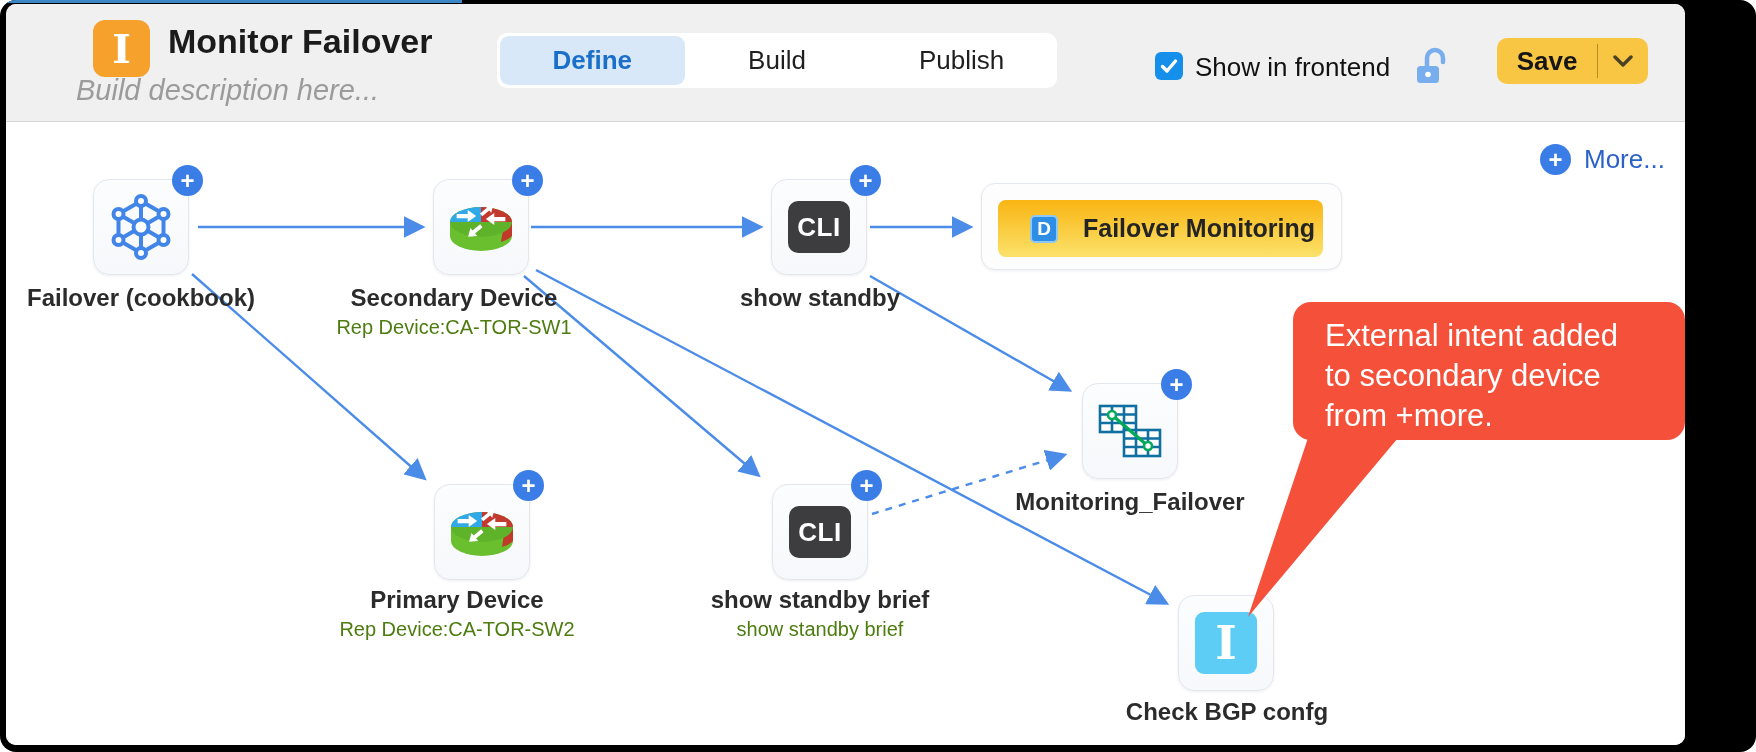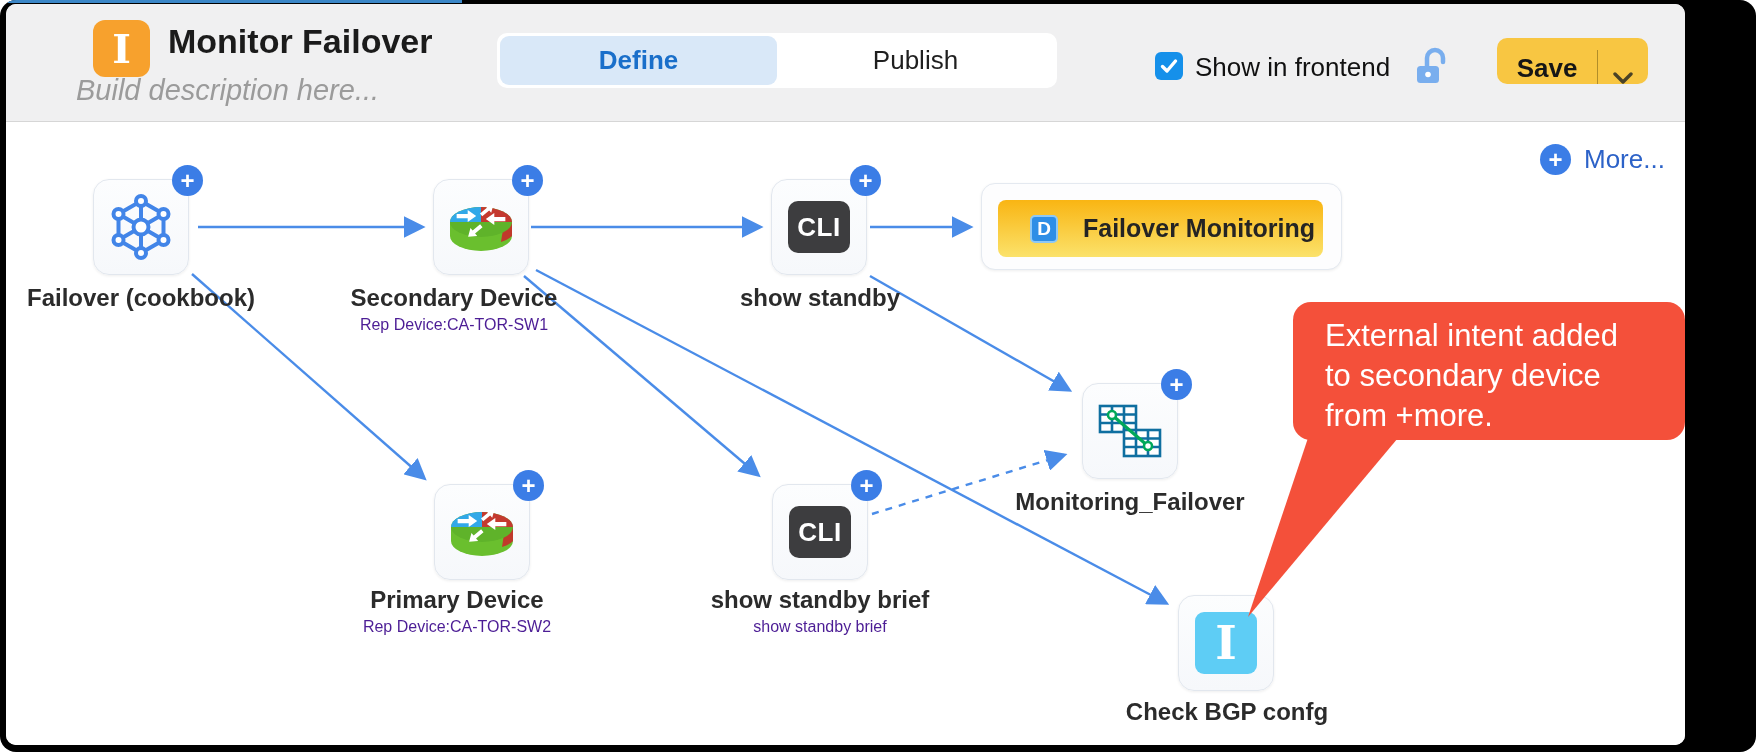--- a/index.html
+++ b/index.html
@@ -45,21 +45,21 @@
   }
   .tab.active { background:#d9e8f8; color:#1a6fca; font-weight:bold; }
   .checkbox {
     position:absolute; left:1149px; top:48px; width:28px; height:28px;
     background:#1590ea; border-radius:6px; display:flex; align-items:center; justify-content:center;
   }
   .show-label { position:absolute; left:1189px; top:48px; font-size:26px; color:#111; }
   .lock { position:absolute; left:1407px; top:42px; }
   .save-btn {
     position:absolute; left:1491px; top:34px; width:151px; height:46px;
-    background:#f8c642; border-radius:10px; display:flex; align-items:flex-end;
+    background:#f8c642; border-radius:10px; display:flex; align-items:center;
   }
   .save-label { width:100px; text-align:center; font-size:26px; font-weight:bold; color:#161616; }
   .save-divider { width:1px; height:34px; background:rgba(90,70,10,.45); }
   .save-caret { width:49px; display:flex; align-items:center; justify-content:center; }
   
   .canvas { position:absolute; left:0; top:118px; width:1679px; height:623px; background:#fff; }
   .edges { position:absolute; left:0; top:0; z-index:0; }
   .node {
     position:absolute; width:96px; height:96px; z-index:2;
     background:linear-gradient(#fcfdfe,#f6f8fb);
@@ -81,21 +81,21 @@
     width:62px; height:62px; background:#5ecdf5; border-radius:9px; color:#fff;
     font-family:"DejaVu Serif","Liberation Serif",serif; font-weight:bold; font-size:46px;
     display:flex; align-items:center; justify-content:center;
   }
   .nlabel {
     position:absolute; width:340px; text-align:center; z-index:1;
     font-size:24px; font-weight:bold; color:#2b2b2b;
   }
   .nsub {
     position:absolute; width:340px; text-align:center; z-index:1;
-    font-size:16px; color:#4c1d95;
+    font-size:20px; color:#4d7c0f;
   }
   .fm-node {
     position:absolute; left:975px; top:61px; width:361px; height:87px; z-index:2;
     background:#fdfdfe; border:1px solid #e4e9f0; border-radius:14px;
     box-shadow:0 1px 3px rgba(0,0,0,.07);
   }
   .fm-inner {
     position:absolute; left:16px; top:16px; right:18px; bottom:12px;
     background:linear-gradient(#f9b513,#fbe26b); border-radius:8px;
     display:flex; align-items:center; padding-left:32px; gap:15px;
@@ -132,20 +132,21 @@
   <div class="blue-sliver"></div>
   <div class="app">
 
     <div class="header">
       <div class="intent-badge">I</div>
       <div class="page-title">Monitor Failover</div>
       <div class="description">Build description here...</div>
 
       <div class="tabbar">
         <div class="tab active">Define</div>
+        <div class="tab">Build</div>
         <div class="tab">Publish</div>
       </div>
 
       <div class="checkbox">
         <svg width="20" height="20" viewBox="0 0 20 20">
           <polyline points="3.5,10.5 8,15 16.5,5" fill="none" stroke="#fff" stroke-width="3.4" stroke-linecap="round" stroke-linejoin="round"></polyline>
         </svg>
       </div>
       <div class="show-label">Show in frontend</div>
 

